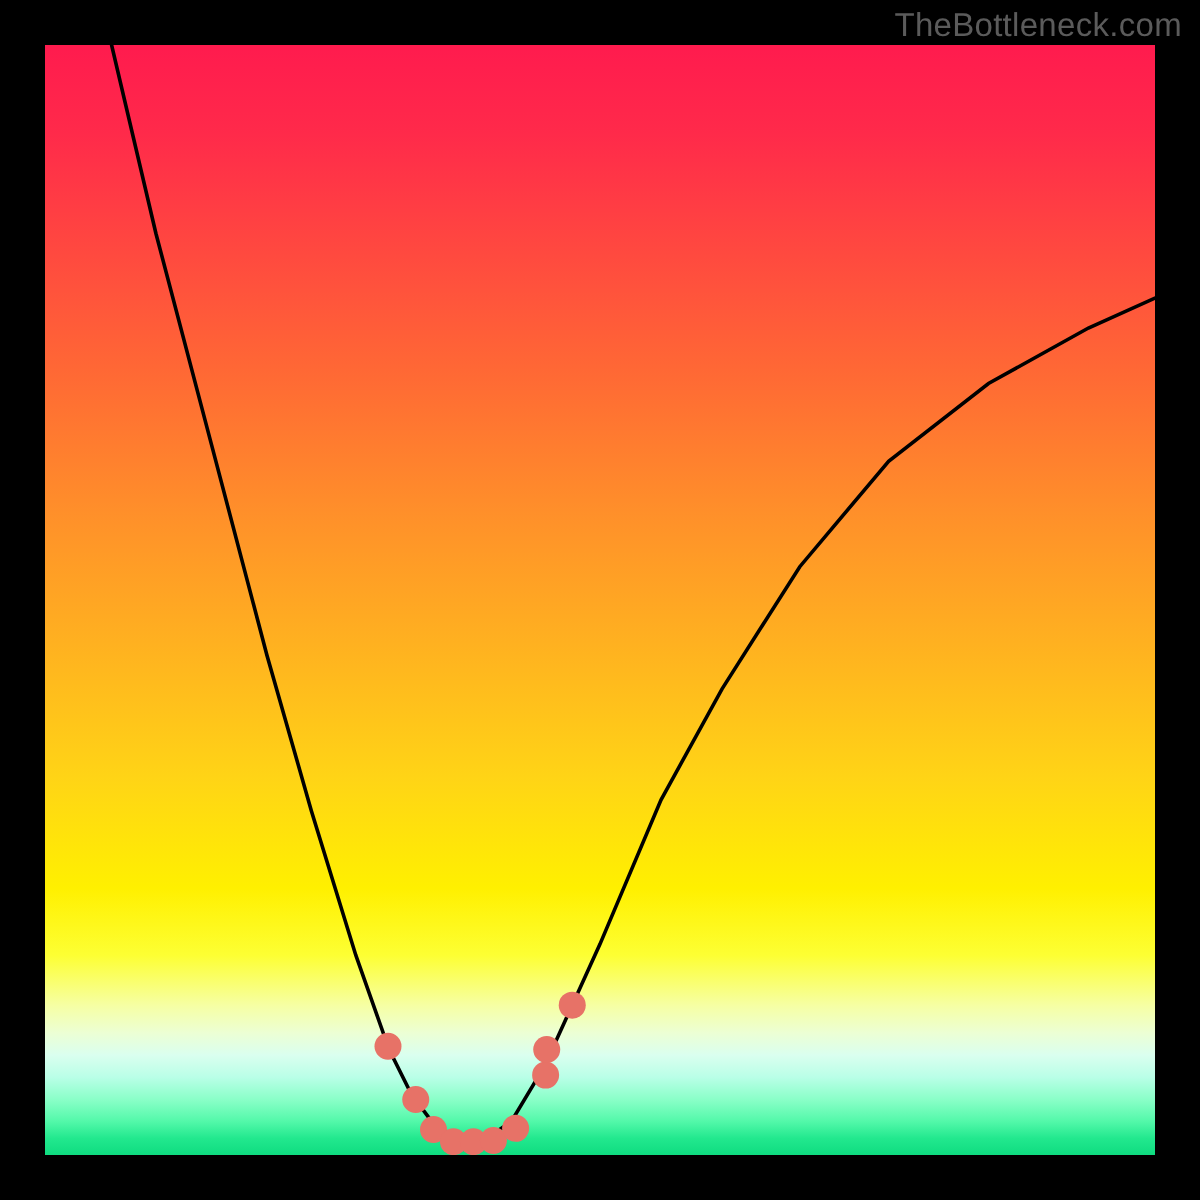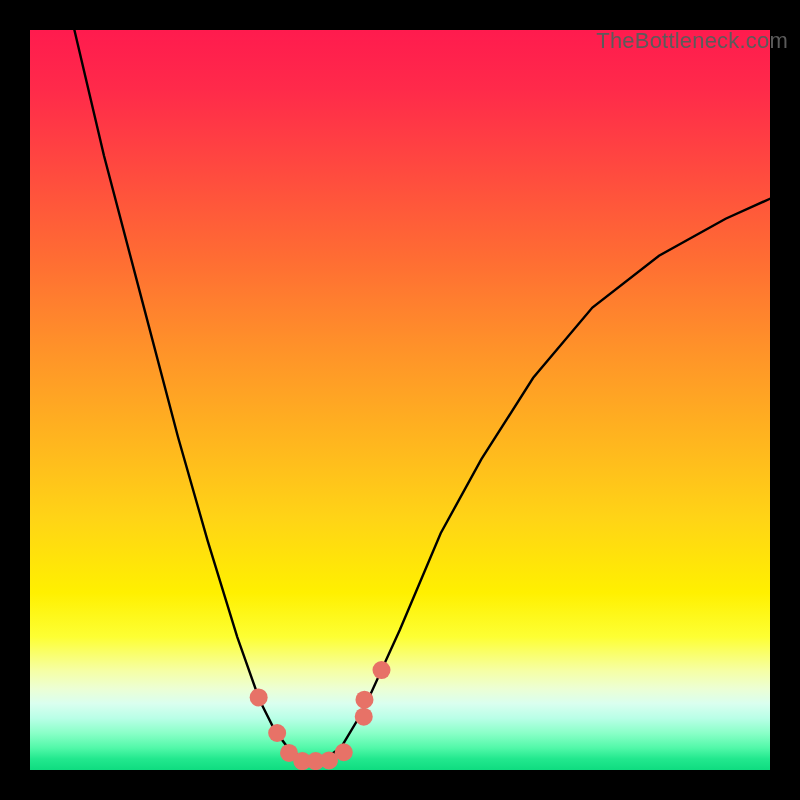--- a/index.html
+++ b/index.html
@@ -19,21 +19,20 @@
   }
   .watermark {
     position: absolute;
     top: 4px;
     right: 12px;
     color: #5b5b5b;
     font-size: 22px;
     letter-spacing: 0.2px;
     font-weight: 400;
     z-index: 10;
-    margin-top: 24px;
   }
   .plot-area {
     position: absolute;
     left: 30px;
     top: 30px;
     width: 740px;
     height: 740px;
     overflow: hidden;
   }
   .gradient {

